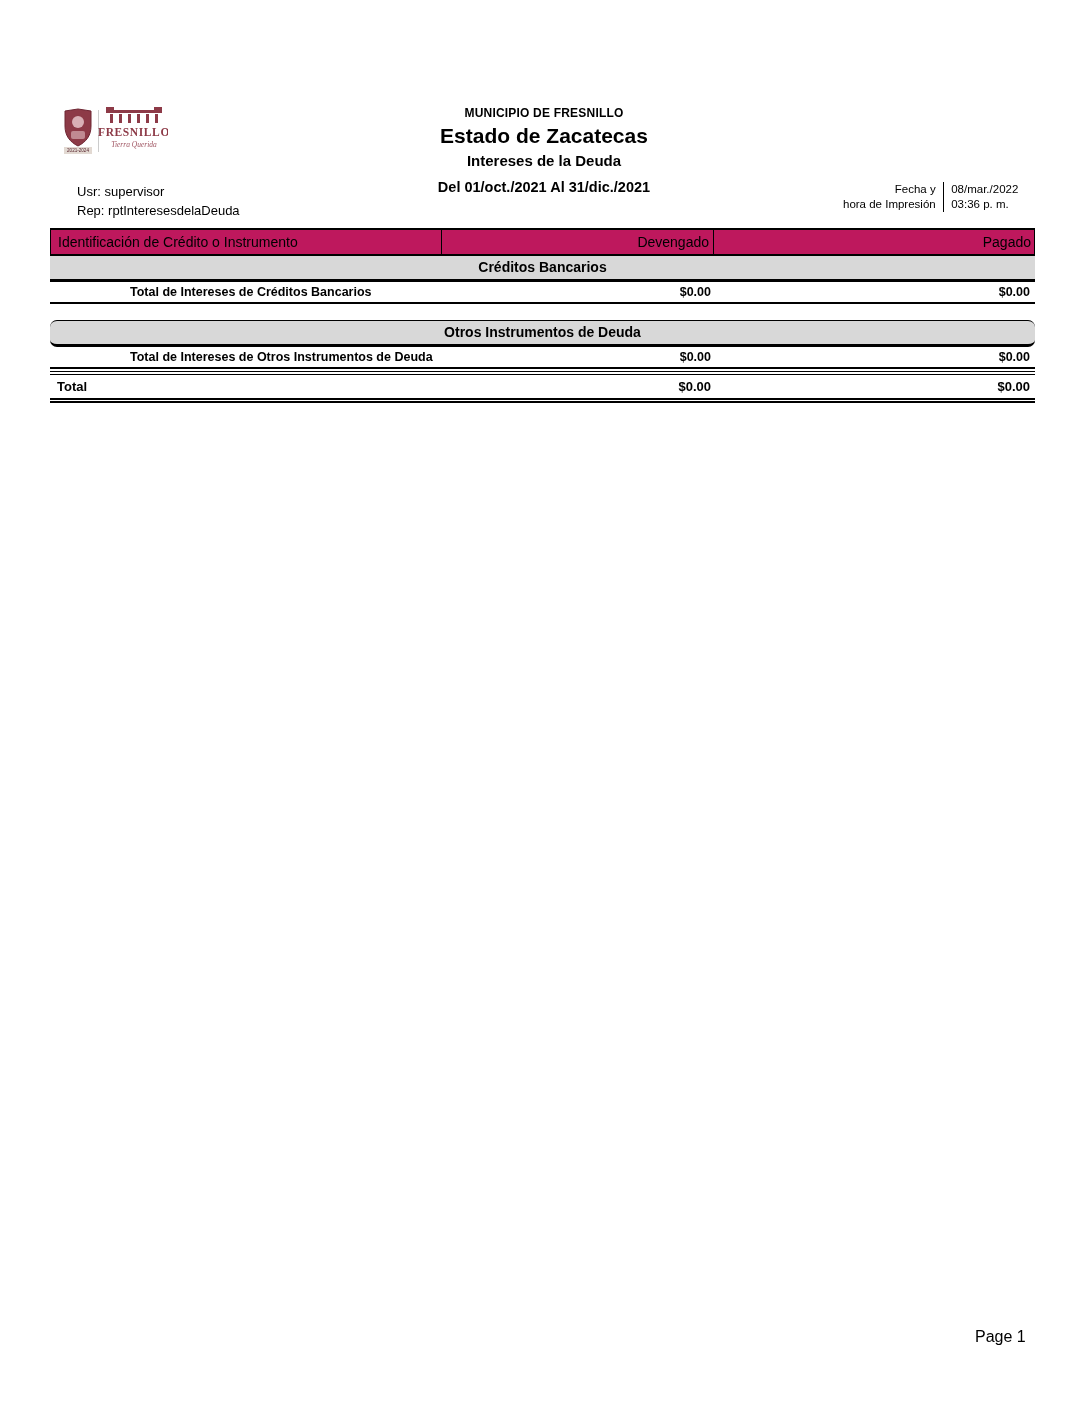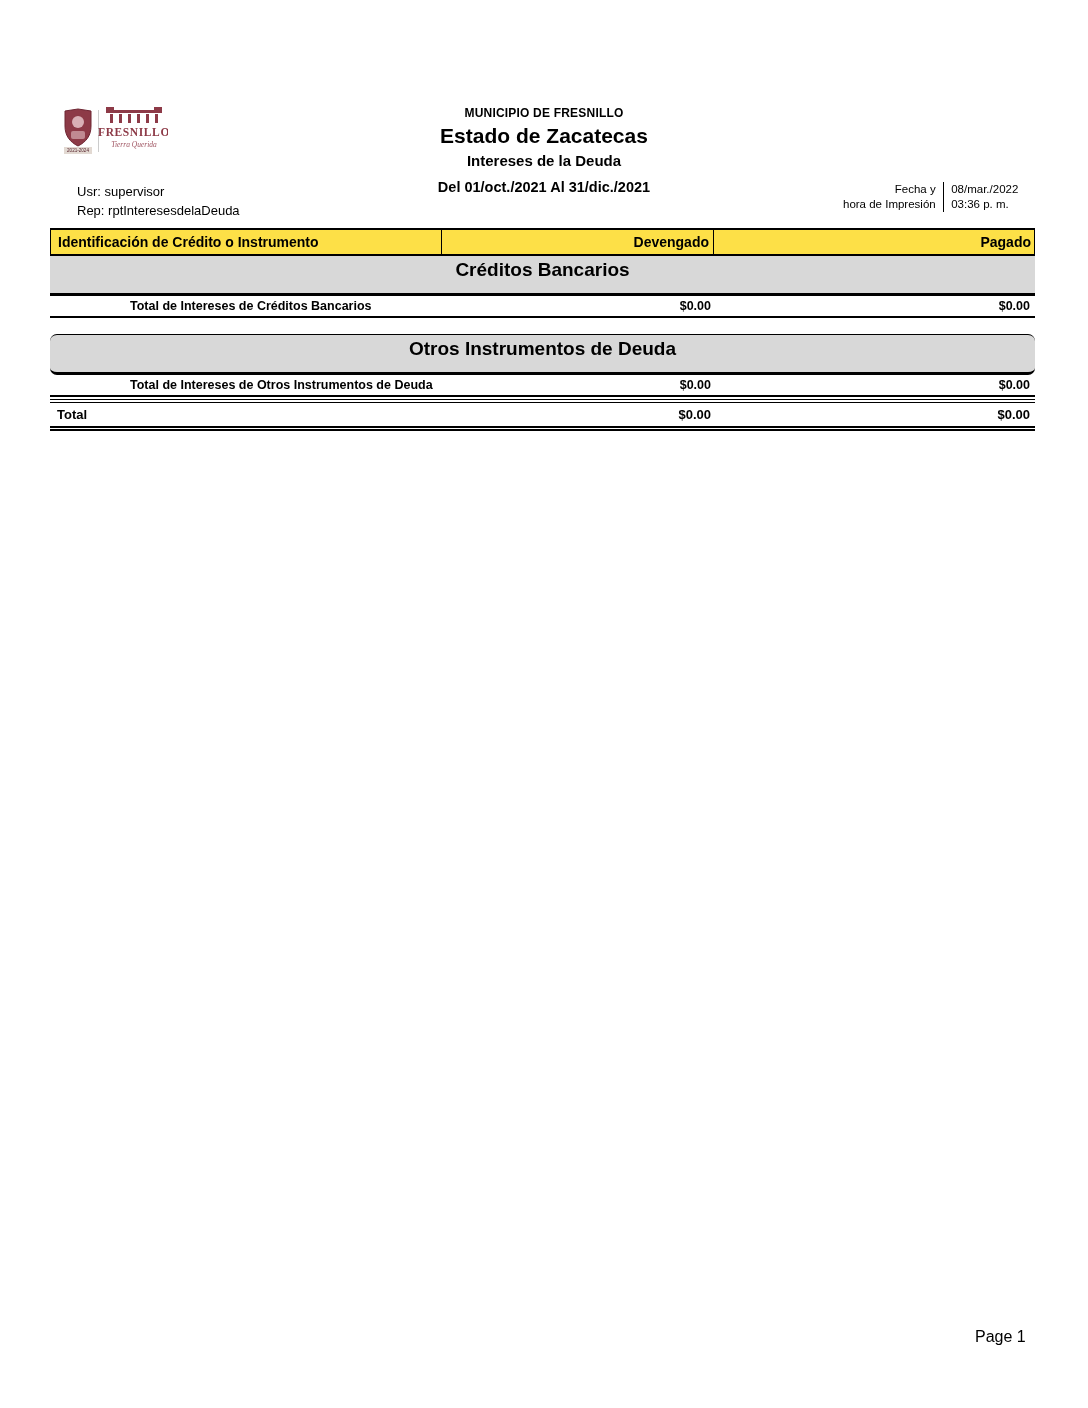--- a/index.html
+++ b/index.html
@@ -28,32 +28,32 @@
   .print-block { position:absolute; top:182px; left:843px; display:flex; align-items:stretch; font-size:11.5px; }
   .print-labels { text-align:right; line-height:15px; }
   .print-divider { width:1.5px; background:#000; margin:0 7px; }
   .print-values { text-align:left; line-height:15px; }
 
   
   .report-table { position:absolute; left:50px; top:228px; width:985px; }
   .grid3 { display:grid; grid-template-columns:390px 272px 323px; }
 
   .thead {
-    background:#fde047;
+    background:#be185d;
     border:1px solid #000; border-top-width:2px; border-bottom-width:2px;
-    font-weight:bold; font-size:14px;
+    font-weight:normal; font-size:14px;
   }
   .thead .hc { padding:4px 6px 4px 7px; }
   .thead .hc-dev, .thead .hc-pag { text-align:right; border-left:1px solid #000; padding-right:4px; }
   .thead .hc-pag { padding-right:5px; }
 
   .section-bar {
     background:#d8d8d8; border-bottom:3px solid #000;
-    text-align:center; font-weight:bold; font-size:19px;
-    padding:3px 0 12px 0;
+    text-align:center; font-weight:bold; font-size:14px;
+    padding:3px 0 4px 0;
   }
   .section-bar.second { border-top:1px solid #000;border-radius:7px; }
 
   .data-row { font-weight:bold; font-size:12.5px; border-bottom:2px solid #000; padding:3px 0 3px 0; }
   .data-row .dl { padding-left:80px; }
   .val-dev { text-align:right; padding-right:1px; }
   .val-pag { text-align:right; padding-right:5px; }
 
   .gap { height:16px; }
 

